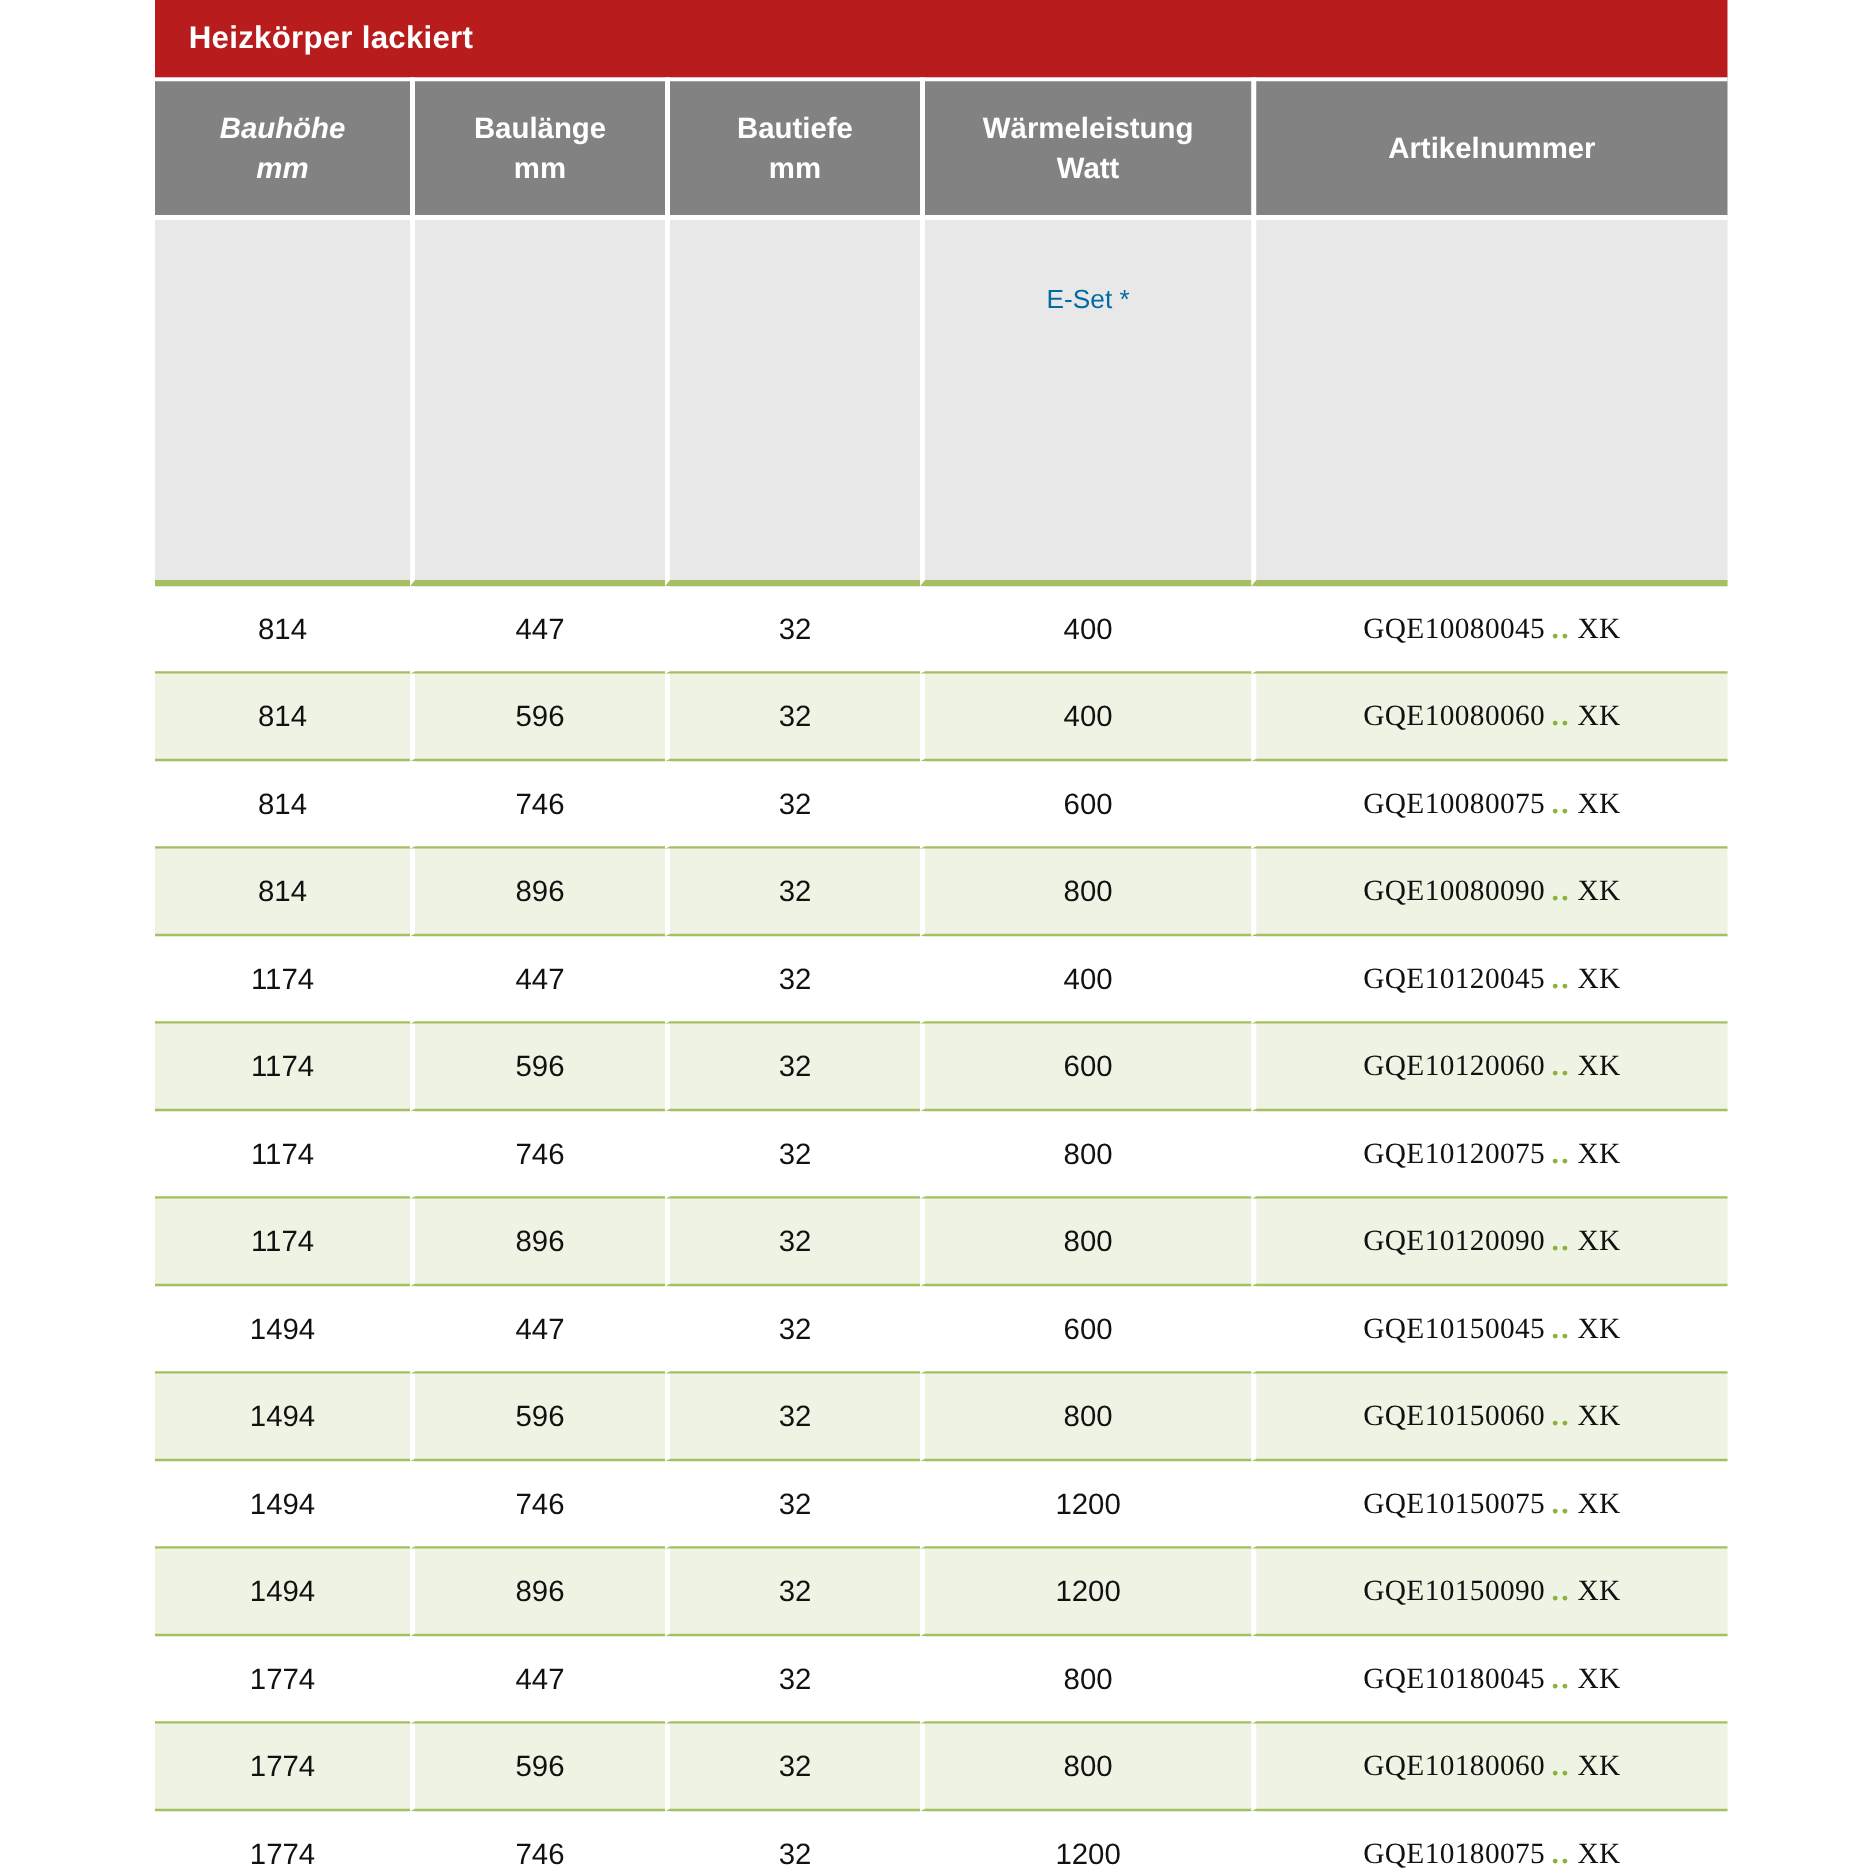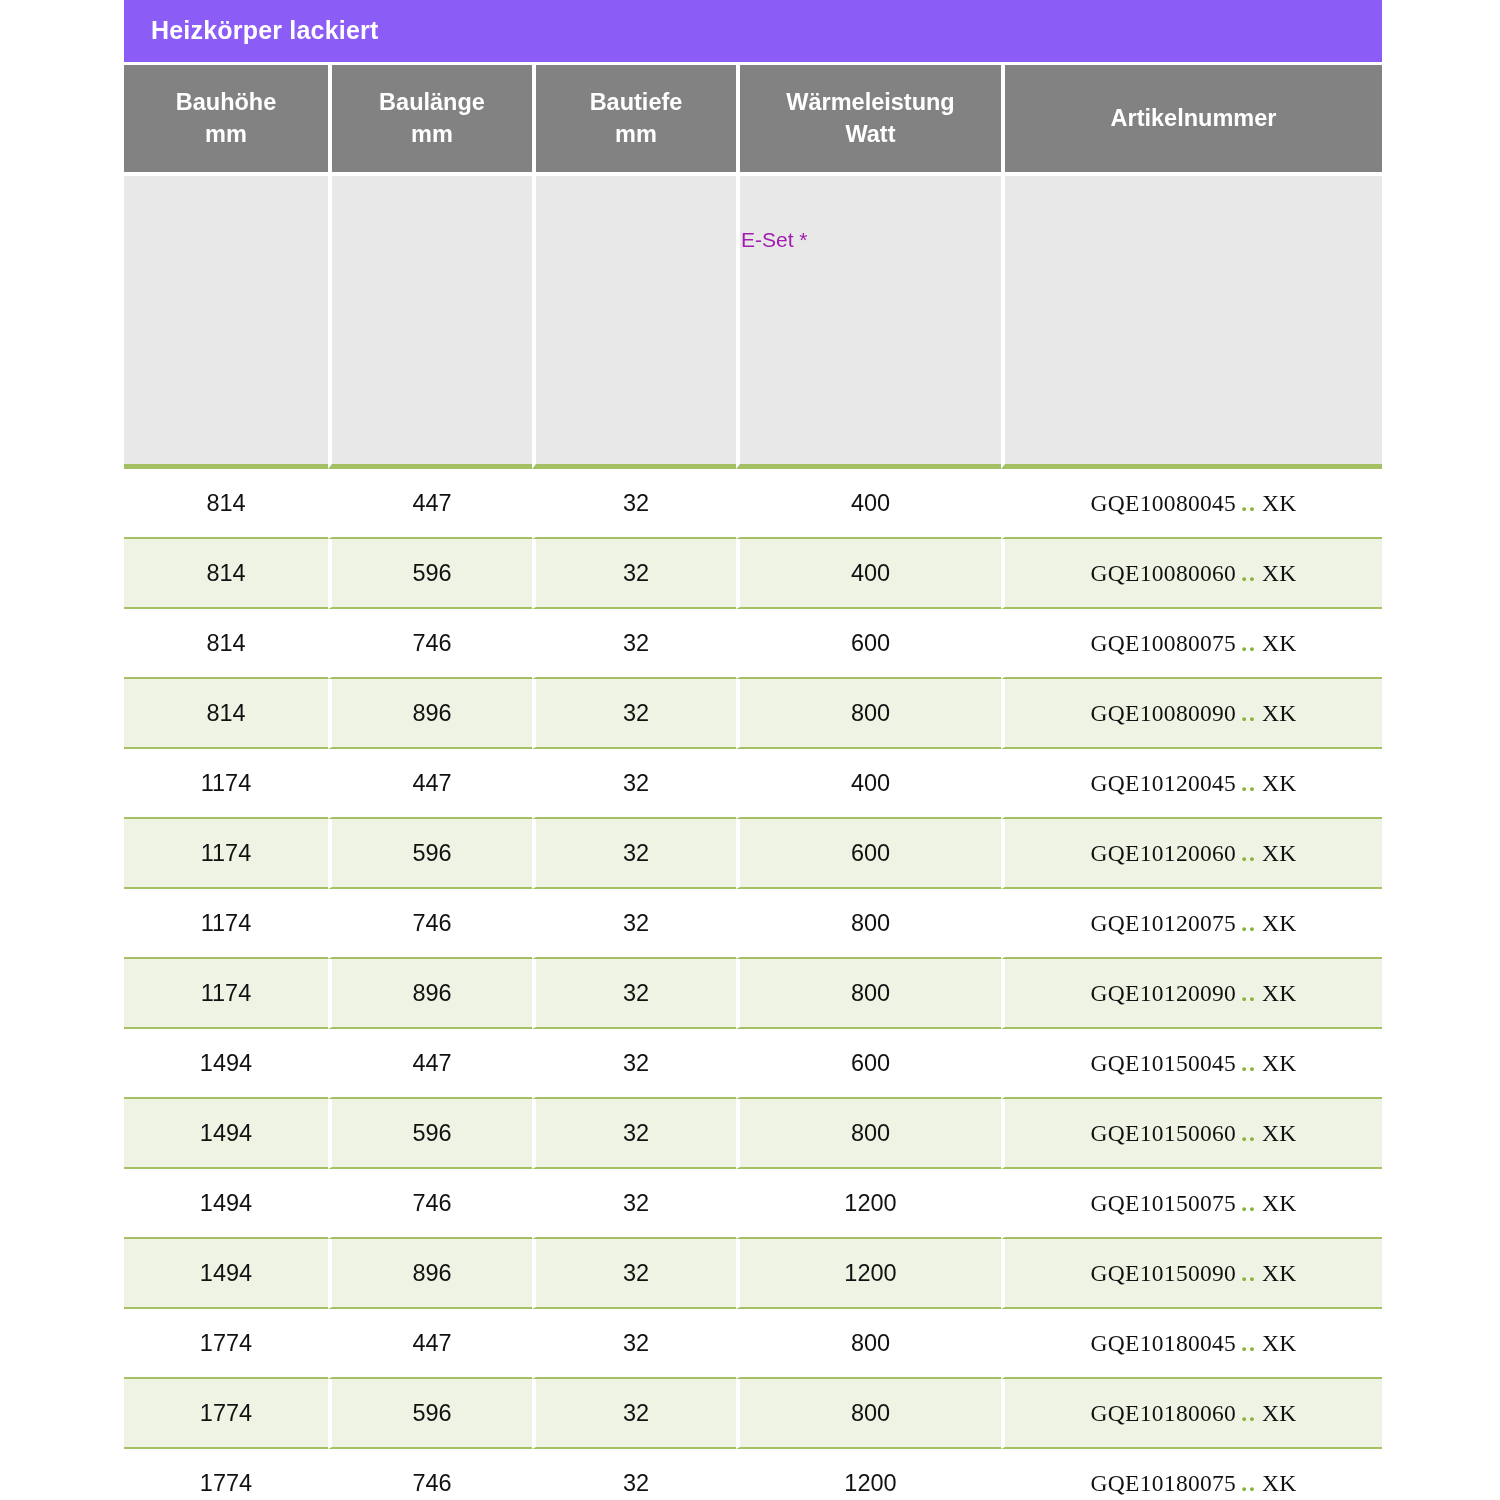--- a/index.html
+++ b/index.html
@@ -27,21 +27,21 @@
     margin-left: 124px;
   }
   col.c0 { width: 204px; }
   col.c1 { width: 204px; }
   col.c2 { width: 204px; }
   col.c3 { width: 265px; }
   col.c4 { width: 381px; }
 
   
   .title-cell {
-    background: #8b5cf6;
+    background: #b91c1c;
     color: #ffffff;
     font-size: 25px;
     font-weight: bold;
     padding: 10px 0 12px 27px;
     height: 40px;
     vertical-align: middle;
     letter-spacing: 0.2px;
   }
 
   
@@ -50,30 +50,30 @@
     color: #ffffff;
     font-size: 23.5px;
     font-weight: bold;
     text-align: center;
     vertical-align: middle;
     height: 105px;
     line-height: 1.32;
     border-left: 4px solid #ffffff;
     border-top: 3px solid #ffffff;
   }
-  .head-cell.first { border-left: none; }
+  .head-cell.first { border-left: none; font-style: italic; }
 
   
   .sub-cell {
     background: #e8e8e8;
     height: 235px;
     vertical-align: top;
-    text-align: left;
+    text-align: center;
     font-size: 21px;
-    color: #a21caf;
+    color: #0369a1;
     border-left: 4px solid #ffffff;
     border-top: 4px solid #ffffff;
     border-bottom: 5px solid #a5c063;
     padding-top: 52px;
   }
   .sub-cell.first { border-left: none; }
 
   
   td.d {
     height: 66px;

